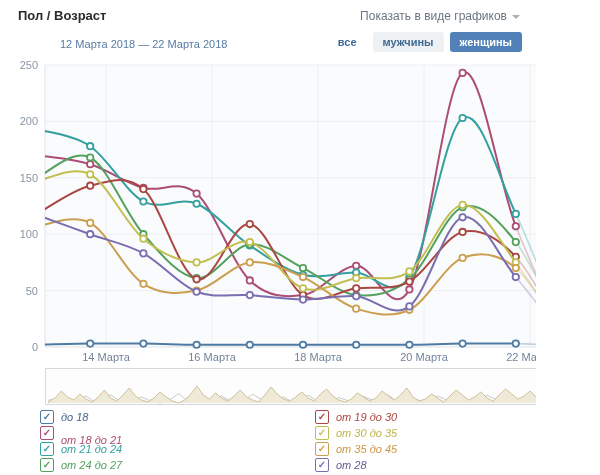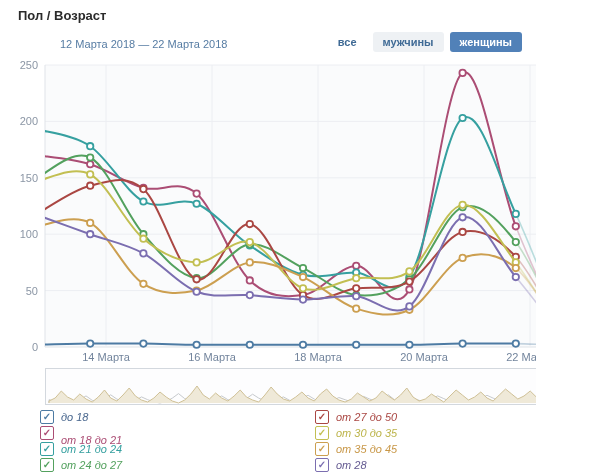--- a/index.html
+++ b/index.html
@@ -27,20 +27,23 @@
   .cbx{display:inline-block;width:12px;height:12px;border:1px solid;border-radius:2px;background:#fff;font-size:10px;line-height:11px;text-align:center;font-weight:bold;cursor:pointer;}
   .legend-label{font-size:11px;margin-left:7px;white-space:nowrap;font-style:italic;}
 </style>
 </head>
 <body>
 
 <div id="app">
 
   <div class="hdr-title">Пол / Возраст</div>
 
+  <div class="hdr-dropdown">
+    <span>Показать в виде графиков</span><span class="chev"></span>
+  </div>
 
   <div class="date-range">12 Марта 2018 — 22 Марта 2018</div>
 
   <div class="tabs">
       <div class="tab" style="background: transparent; text-align: center;">все</div>
       <div class="tab" style="background: rgb(238, 241, 244);">мужчины</div>
       <div class="tab active" style="background: rgb(81, 129, 184);">женщины</div>
     </div>
 
   <div class="chart-wrap">
@@ -197,21 +200,21 @@
       <div class="legend-item" style="left: 40px; top: 34px;">
         <span class="cbx" style="border-color: rgb(54, 160, 160); color: rgb(54, 160, 160);">✓</span>
         <span class="legend-label" style="color: rgb(54, 160, 160);">от 21 до 24</span>
       </div>
       <div class="legend-item" style="left: 40px; top: 50px;">
         <span class="cbx" style="border-color: rgb(83, 161, 94); color: rgb(83, 161, 94);">✓</span>
         <span class="legend-label" style="color: rgb(83, 161, 94); text-align: right;">от 24 до 27</span>
       </div>
       <div class="legend-item" style="left: 315px; top: 2px;">
         <span class="cbx" style="border-color: rgb(170, 71, 67); color: rgb(170, 71, 67);">✓</span>
-        <span class="legend-label" style="color: rgb(170, 71, 67);">от 27 до 50</span>
+        <span class="legend-label" style="color: rgb(170, 71, 67);">от 19 до 30</span>
       </div>
       <div class="legend-item" style="left: 315px; top: 18px;">
         <span class="cbx" style="border-color: rgb(194, 191, 82); color: rgb(194, 191, 82);">✓</span>
         <span class="legend-label" style="color: rgb(188, 180, 74);">от 30 до 35</span>
       </div>
       <div class="legend-item" style="left: 315px; top: 34px;">
         <span class="cbx" style="border-color: rgb(204, 159, 80); color: rgb(204, 159, 80);">✓</span>
         <span class="legend-label" style="color: rgb(200, 151, 71);">от 35 до 45</span>
       </div>
       <div class="legend-item" style="left: 315px; top: 50px;">

